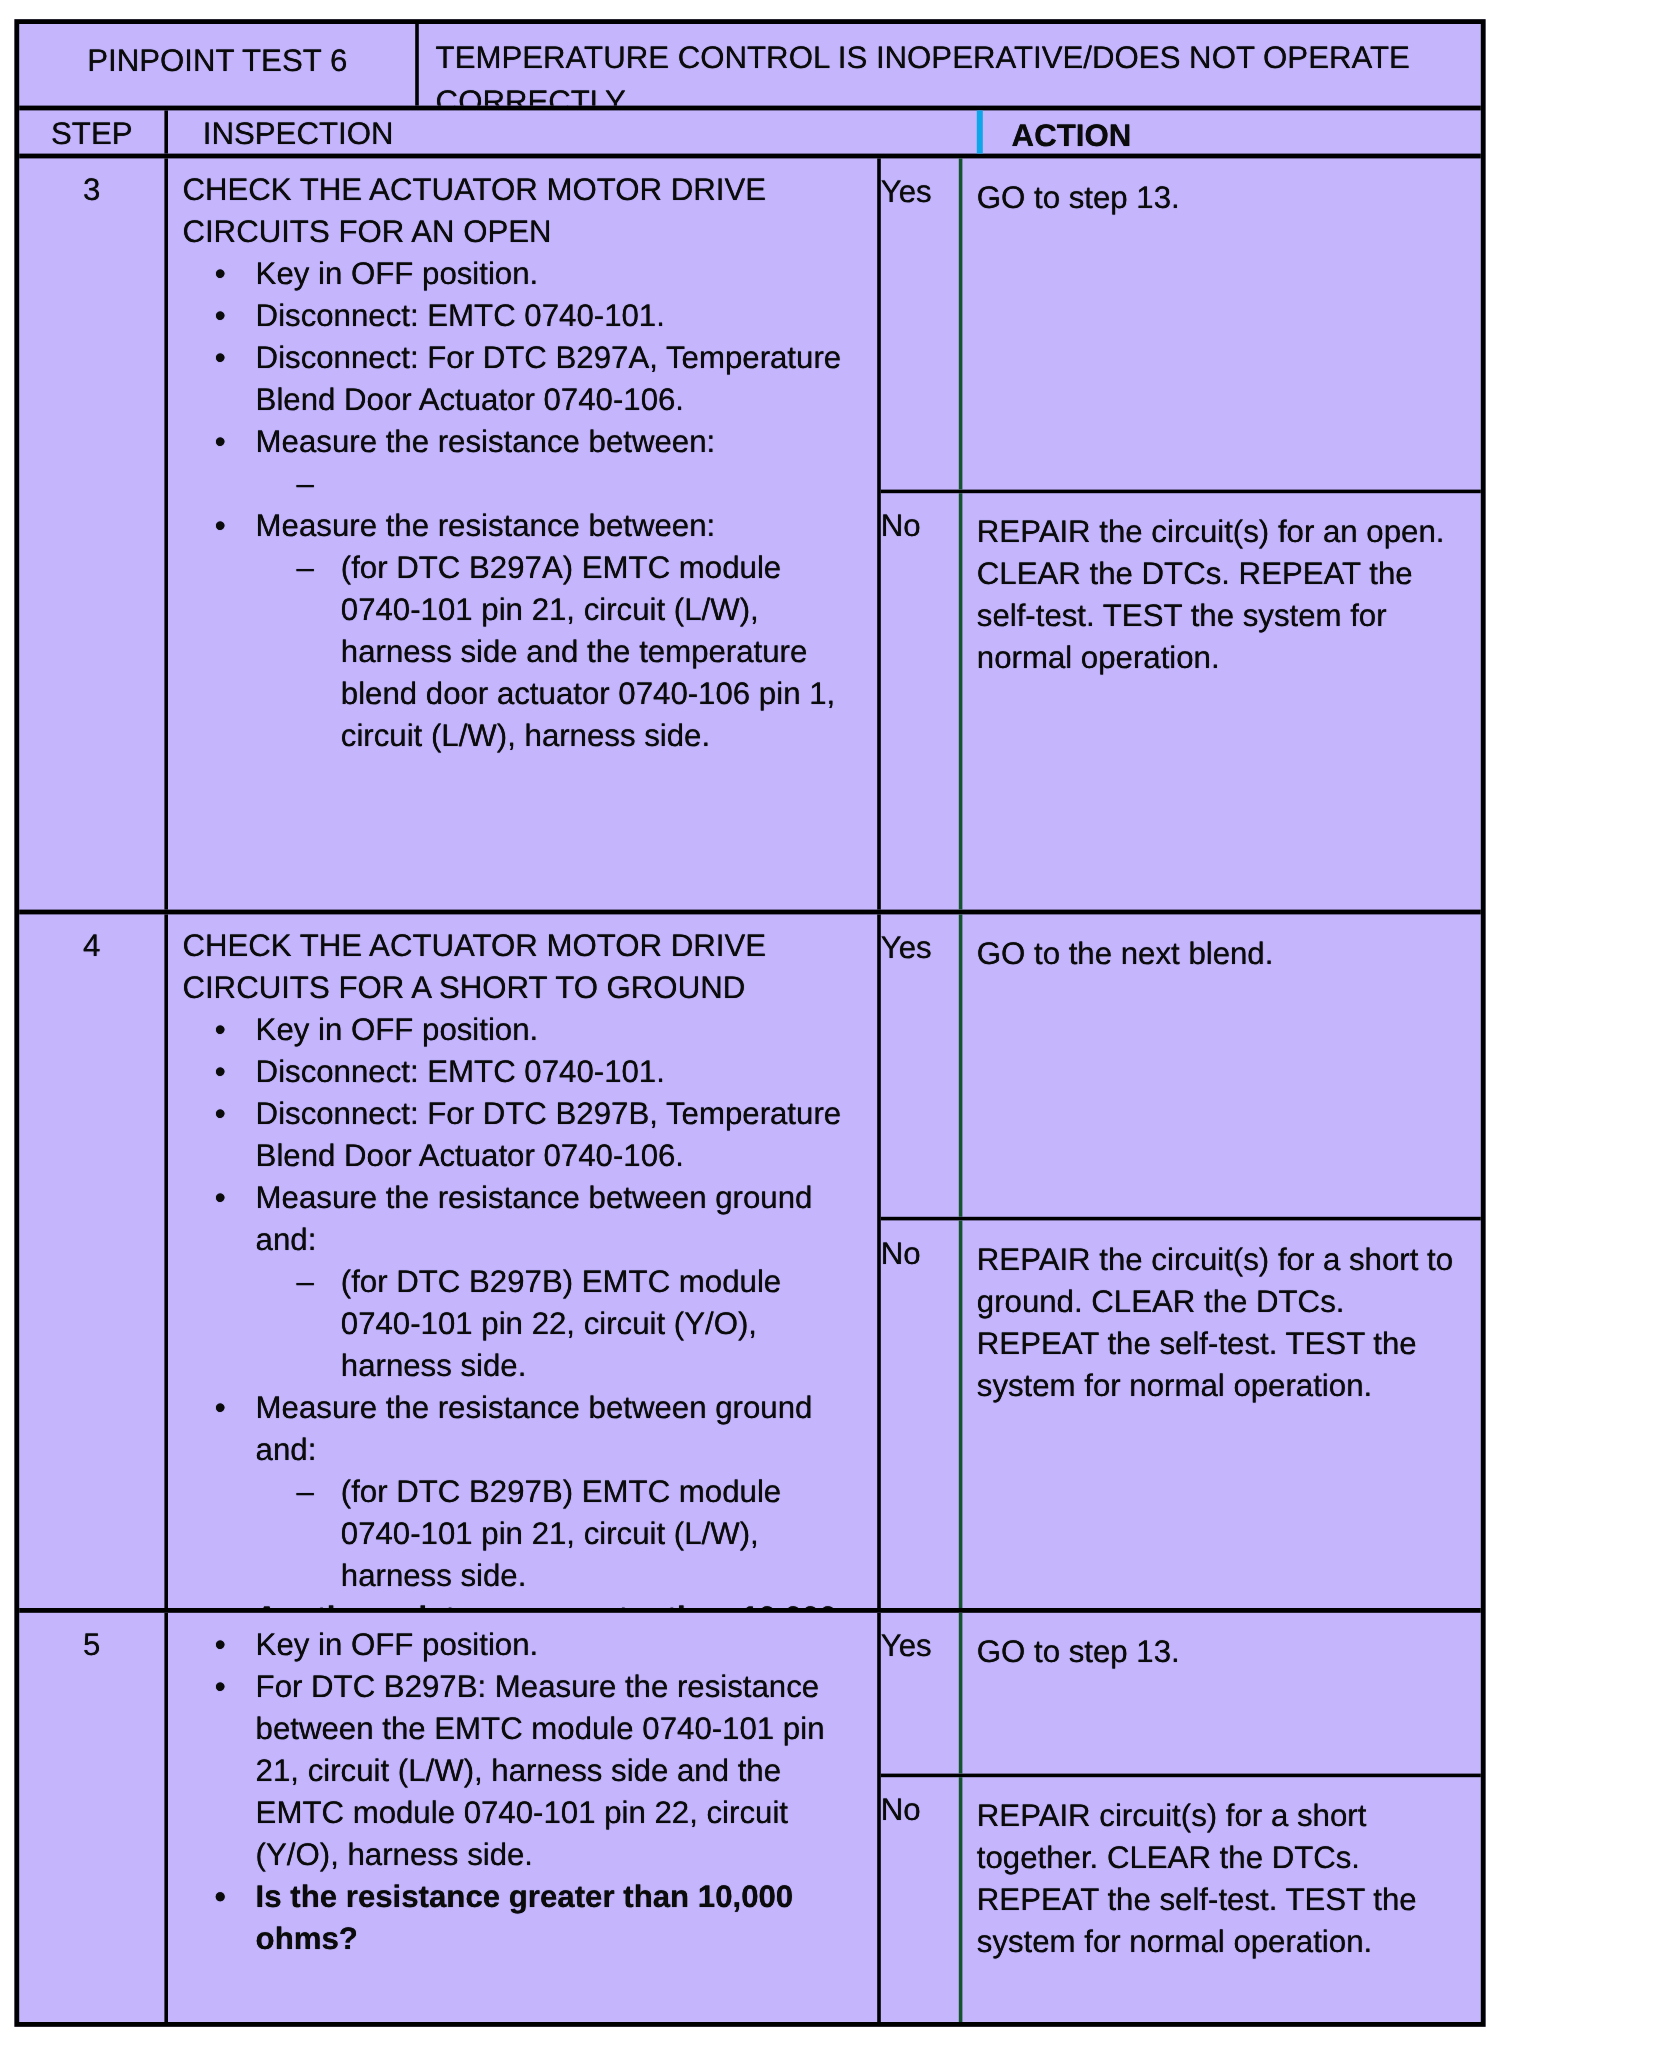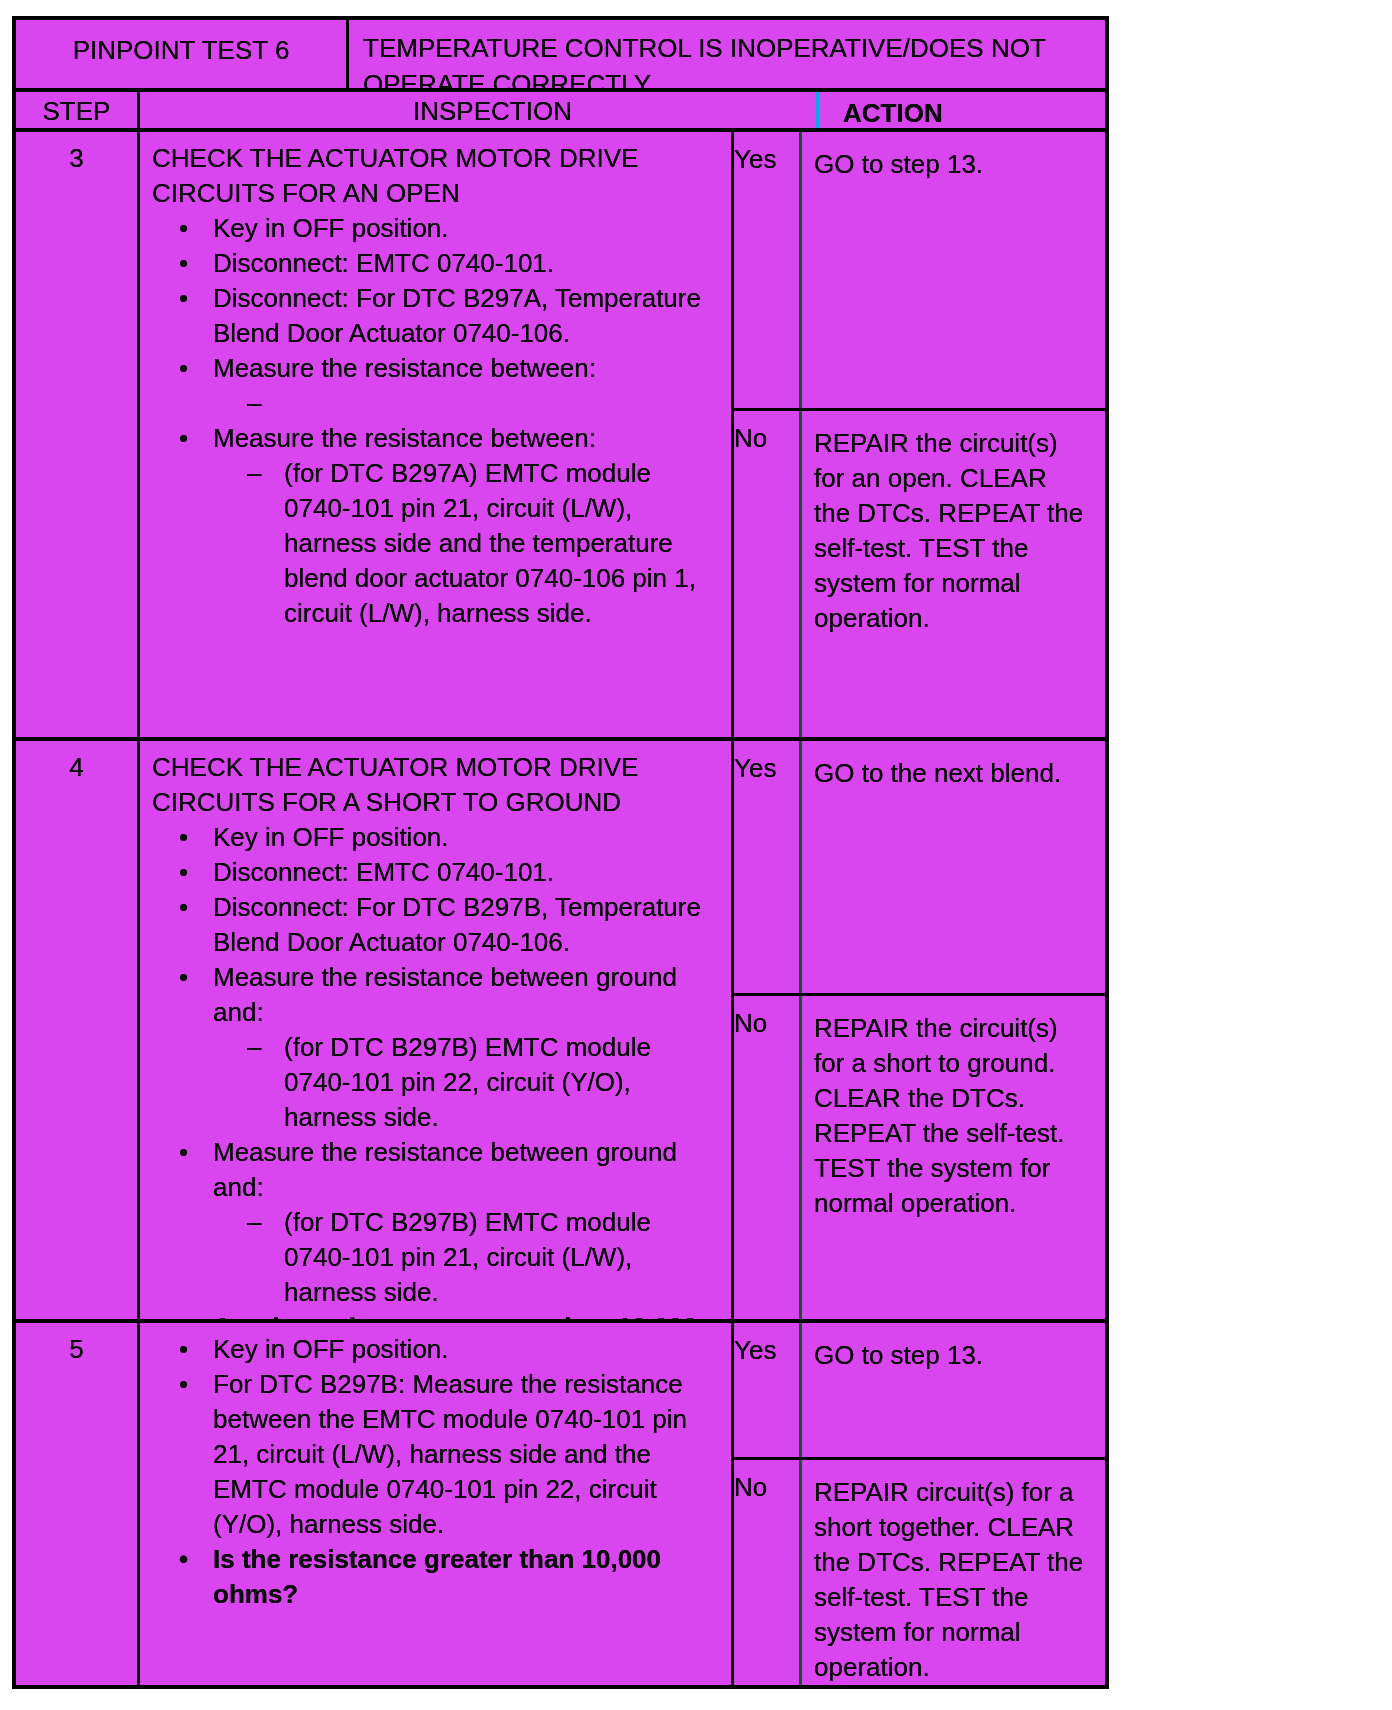--- a/index.html
+++ b/index.html
@@ -10,26 +10,26 @@
     height: 1710px;
     background: #ffffff;
     font-family: "Liberation Sans", "DejaVu Sans", sans-serif;
     color: #0b0b0b;
     overflow: hidden;
   }
   .doc-table {
     position: absolute;
     left: 12px;
     top: 16px;
-    width: 1097px;
+    width: 1226px;
     height: 1673px;
     border: 4px solid #000;
     display: flex;
     flex-direction: column;
-    background: #d946ef;
+    background: #c4b5fd;
     text-shadow: 0 0 0.6px currentColor; 
   }
   .row { display: flex; width: 100%; }
   .cell { overflow: hidden; }
 
   
   .hrow1 { height: 72px; border-bottom: 4px solid #000; }
   .h-test {
     width: 333px;
     border-right: 3px solid #000;
@@ -42,21 +42,21 @@
   .h-desc {
     flex: 1;
     font-size: 26px;
     line-height: 36px;
     padding: 10px 14px 0 14px;
   }
 
   
   .hrow2 { height: 40px; border-bottom: 4px solid #000; font-size: 26px; line-height: 34px; gap: 12px; }
   .h-step { width: 124px; border-right: 3px solid #000; text-align: center; padding-top: 2px; }
-  .h-insp { width: 667px; border-right: 3px solid #0ea5e9; padding: 2px 0 0 17px; text-align: center; }
+  .h-insp { width: 667px; border-right: 5px solid #0ea5e9; padding: 2px 0 0 17px; }
   .h-act  { flex: 1; padding: 4px 0 0 12px; font-weight: bold; }
 
   
   .steprow { border-bottom: 4px solid #000; font-size: 26px; line-height: 35px; }
   .steprow.last { border-bottom: none; flex: 1; }
   .c-num {
     width: 124px;
     border-right: 3px solid #000;
     text-align: center;
     padding-top: 9px;

